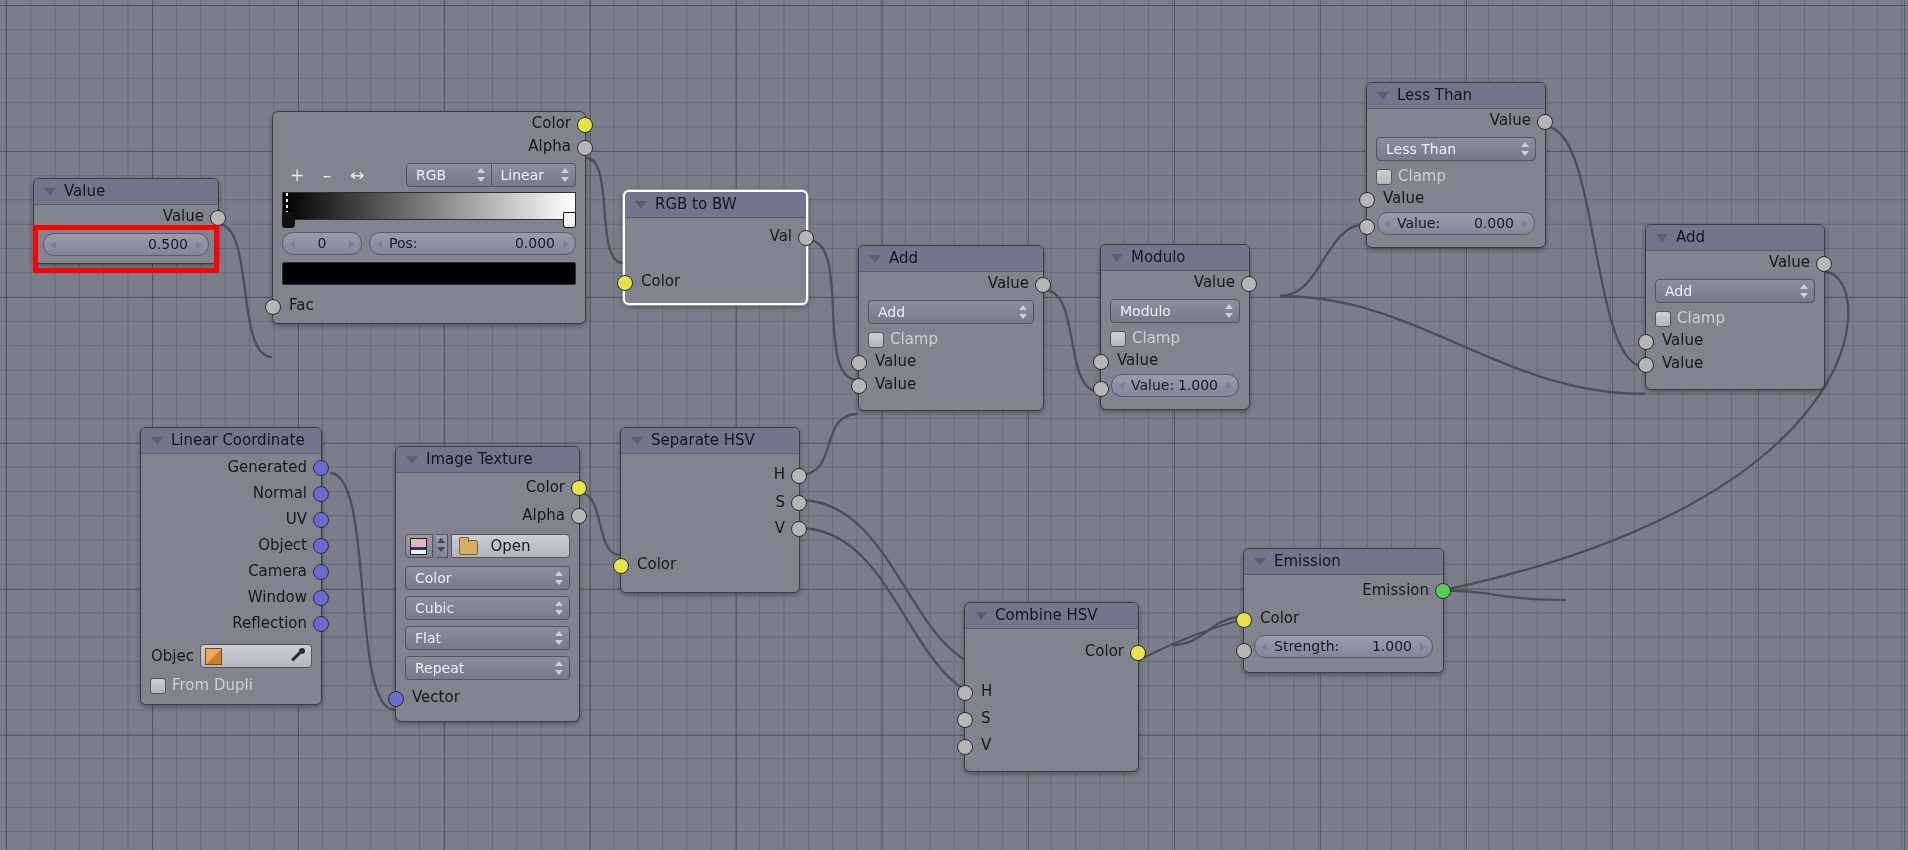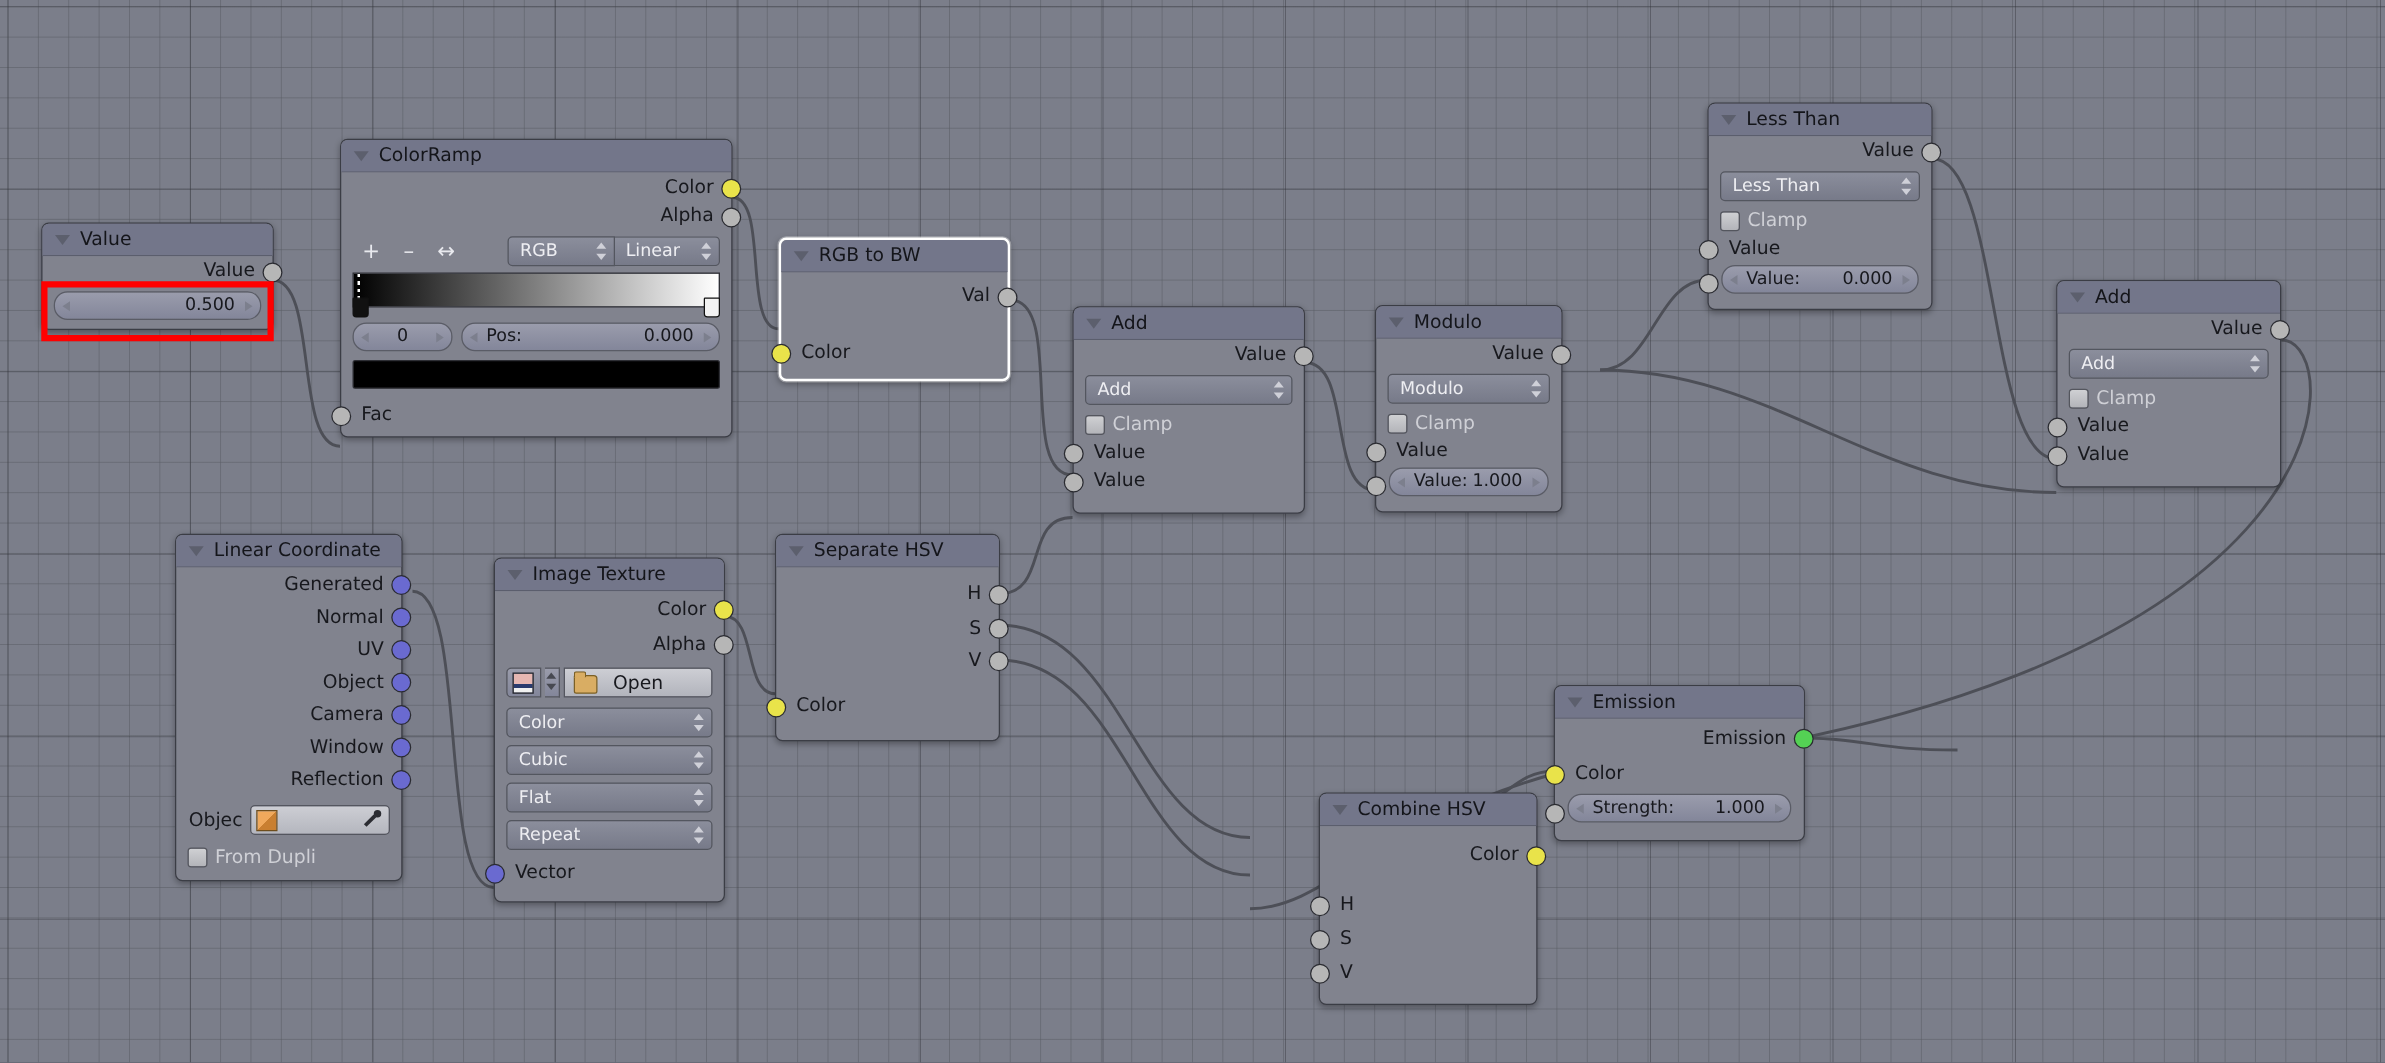--- a/index.html
+++ b/index.html
@@ -411,24 +411,20 @@
           <span class="val">0.500</span>
           <span class="arr r"></span>
         </div>
       </div>
     </div>
   </div>
 
   <div class="annot-rect" style="left:33px; top:225px; width:186px; height:48px;"></div>
 
   <div class="node" style="left:272px; top:111px; width:314px;">
-    <div class="node-header">
-      <span class="tri"></span>
-      <span>ColorRamp</span>
-    </div>
     <div class="node-body">
       <div class="row out">
         <span>Color</span>
         <span class="sock right yellow"></span>
       </div>
       <div class="row out">
         <span>Alpha</span>
         <span class="sock right gray"></span>
       </div>
       <div class="pad">
@@ -744,21 +740,21 @@
         <span>V</span>
         <span class="sock right gray"></span>
       </div>
       <div class="row in" style="margin-top:12px; margin-bottom:16px;">
         <span class="sock left yellow"></span>
         <span>Color</span>
       </div>
     </div>
   </div>
 
-  <div class="node" style="left:1055px; top:602px; width:175px;margin-top:32px;">
+  <div class="node" style="left:964px; top:602px; width:175px;">
     <div class="node-header">
       <span class="tri"></span>
       <span>Combine HSV</span>
     </div>
     <div class="node-body">
       <div class="row out" style="height:29px; line-height:29px; margin-top:8px;">
         <span>Color</span>
         <span class="sock right yellow"></span>
       </div>
       <div class="row in" style="height:27px; line-height:27px; margin-top:12px;">

